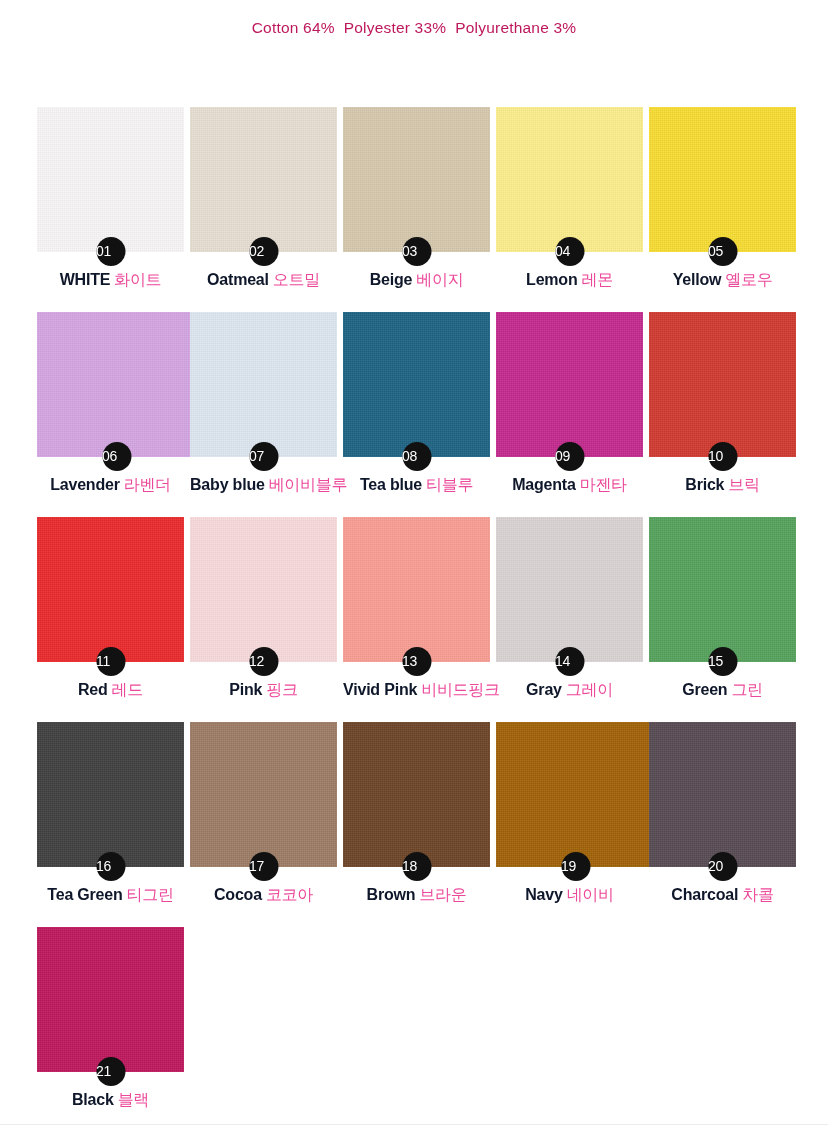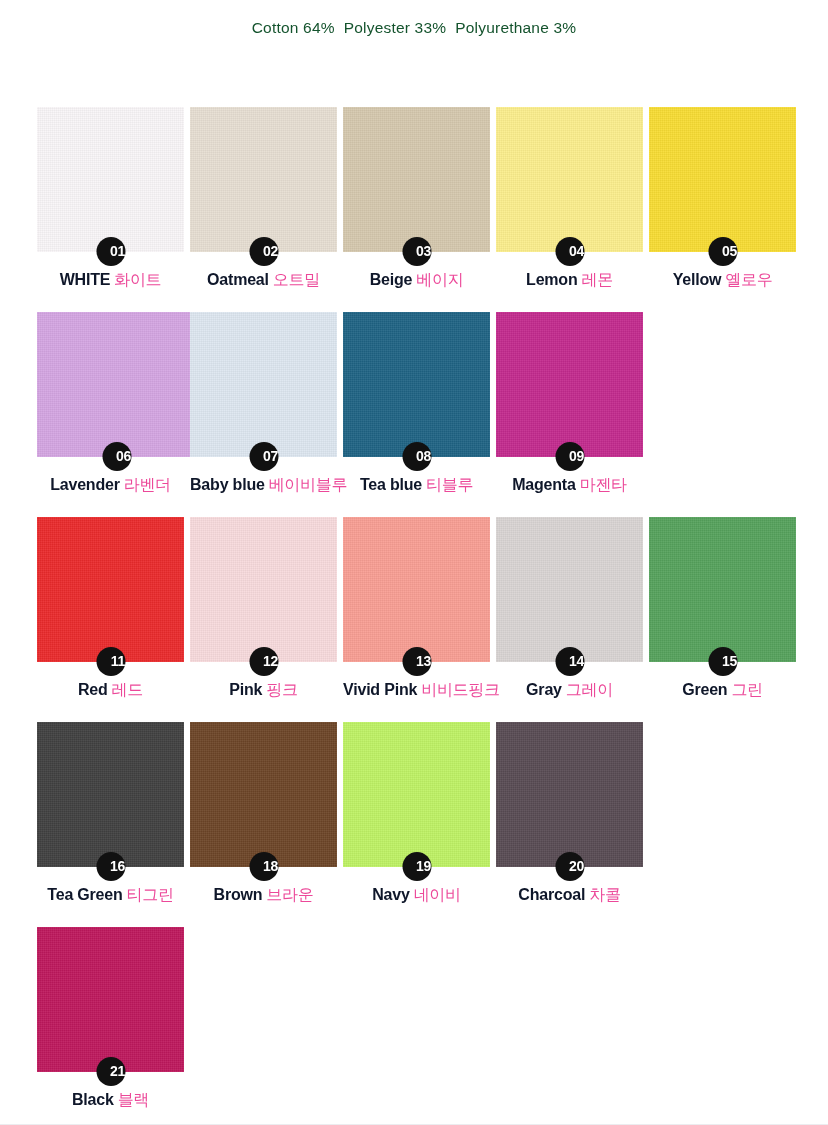--- a/index.html
+++ b/index.html
@@ -15,21 +15,21 @@
     position: relative;
     overflow: hidden;
   }
 
   
   .spec-header {
     padding-top: 16px;
     text-align: center;
   }
   .spec-line {
-    color: #14532d;
+    color: #be185d;
     font-size: 15.5px;
     letter-spacing: 0.2px;
     line-height: 24px;
     white-space: pre;
   }
   .spec-line.sub {
     font-size: 15px;
   }
 
   
@@ -70,23 +70,23 @@
     position: absolute;
     left: 50%;
     bottom: -14px;
     transform: translateX(-50%);
     width: 29px;
     height: 29px;
     border-radius: 50%;
     background: #111111;
     color: #ffffff;
     font-size: 14px;
-    font-weight: bold;
+    font-weight: normal;
     line-height: 29px;
-    text-align: right;
+    text-align: left;
     letter-spacing: -0.3px;
     z-index: 3;
   }
   .swatch-label {
     position: absolute;
     left: 0;
     right: 0;
     top: 163px;
     text-align: center;
     font-size: 16px;
@@ -171,20 +171,26 @@
           <div class="swatch-badge">08</div>
         </div>
         <div class="swatch-label"><span class="label-en">Tea blue</span><span class="label-ko">티블루</span></div>
       </div>
       <div class="swatch-cell">
         <div class="swatch-chip" style="background: rgb(195, 42, 142);">
           <div class="swatch-badge">09</div>
         </div>
         <div class="swatch-label"><span class="label-en">Magenta</span><span class="label-ko">마젠타</span></div>
       </div>
+      <div class="swatch-cell">
+        <div class="swatch-chip" style="background: rgb(208, 58, 49);">
+          <div class="swatch-badge">10</div>
+        </div>
+        <div class="swatch-label"><span class="label-en">Brick</span><span class="label-ko">브릭</span></div>
+      </div>
     </div>
     <div class="swatch-row">
       <div class="swatch-cell">
         <div class="swatch-chip" style="background: rgb(234, 42, 44);">
           <div class="swatch-badge">11</div>
         </div>
         <div class="swatch-label"><span class="label-en">Red</span><span class="label-ko">레드</span></div>
       </div>
       <div class="swatch-cell">
         <div class="swatch-chip" style="background: rgb(247, 218, 220);">
@@ -212,27 +218,33 @@
       </div>
     </div>
     <div class="swatch-row">
       <div class="swatch-cell">
         <div class="swatch-chip" style="background: #404040;">
           <div class="swatch-badge">16</div>
         </div>
         <div class="swatch-label"><span class="label-en">Tea Green</span><span class="label-ko">티그린</span></div>
       </div>
       <div class="swatch-cell">
+        <div class="swatch-chip" style="background: rgb(157, 124, 102);">
+          <div class="swatch-badge">17</div>
+        </div>
+        <div class="swatch-label"><span class="label-en">Cocoa</span><span class="label-ko">코코아</span></div>
+      </div>
+      <div class="swatch-cell">
         <div class="swatch-chip" style="background: rgb(109, 69, 39);">
           <div class="swatch-badge">18</div>
         </div>
         <div class="swatch-label"><span class="label-en">Brown</span><span class="label-ko">브라운</span></div>
       </div>
       <div class="swatch-cell">
-        <div class="swatch-chip" style="background: #bef264;">
+        <div class="swatch-chip" style="background: #a16207; padding-left: 12px;">
           <div class="swatch-badge">19</div>
         </div>
         <div class="swatch-label"><span class="label-en">Navy</span><span class="label-ko">네이비</span></div>
       </div>
       <div class="swatch-cell">
         <div class="swatch-chip" style="background: rgb(88, 75, 83);">
           <div class="swatch-badge">20</div>
         </div>
         <div class="swatch-label"><span class="label-en">Charcoal</span><span class="label-ko">차콜</span></div>
       </div>

